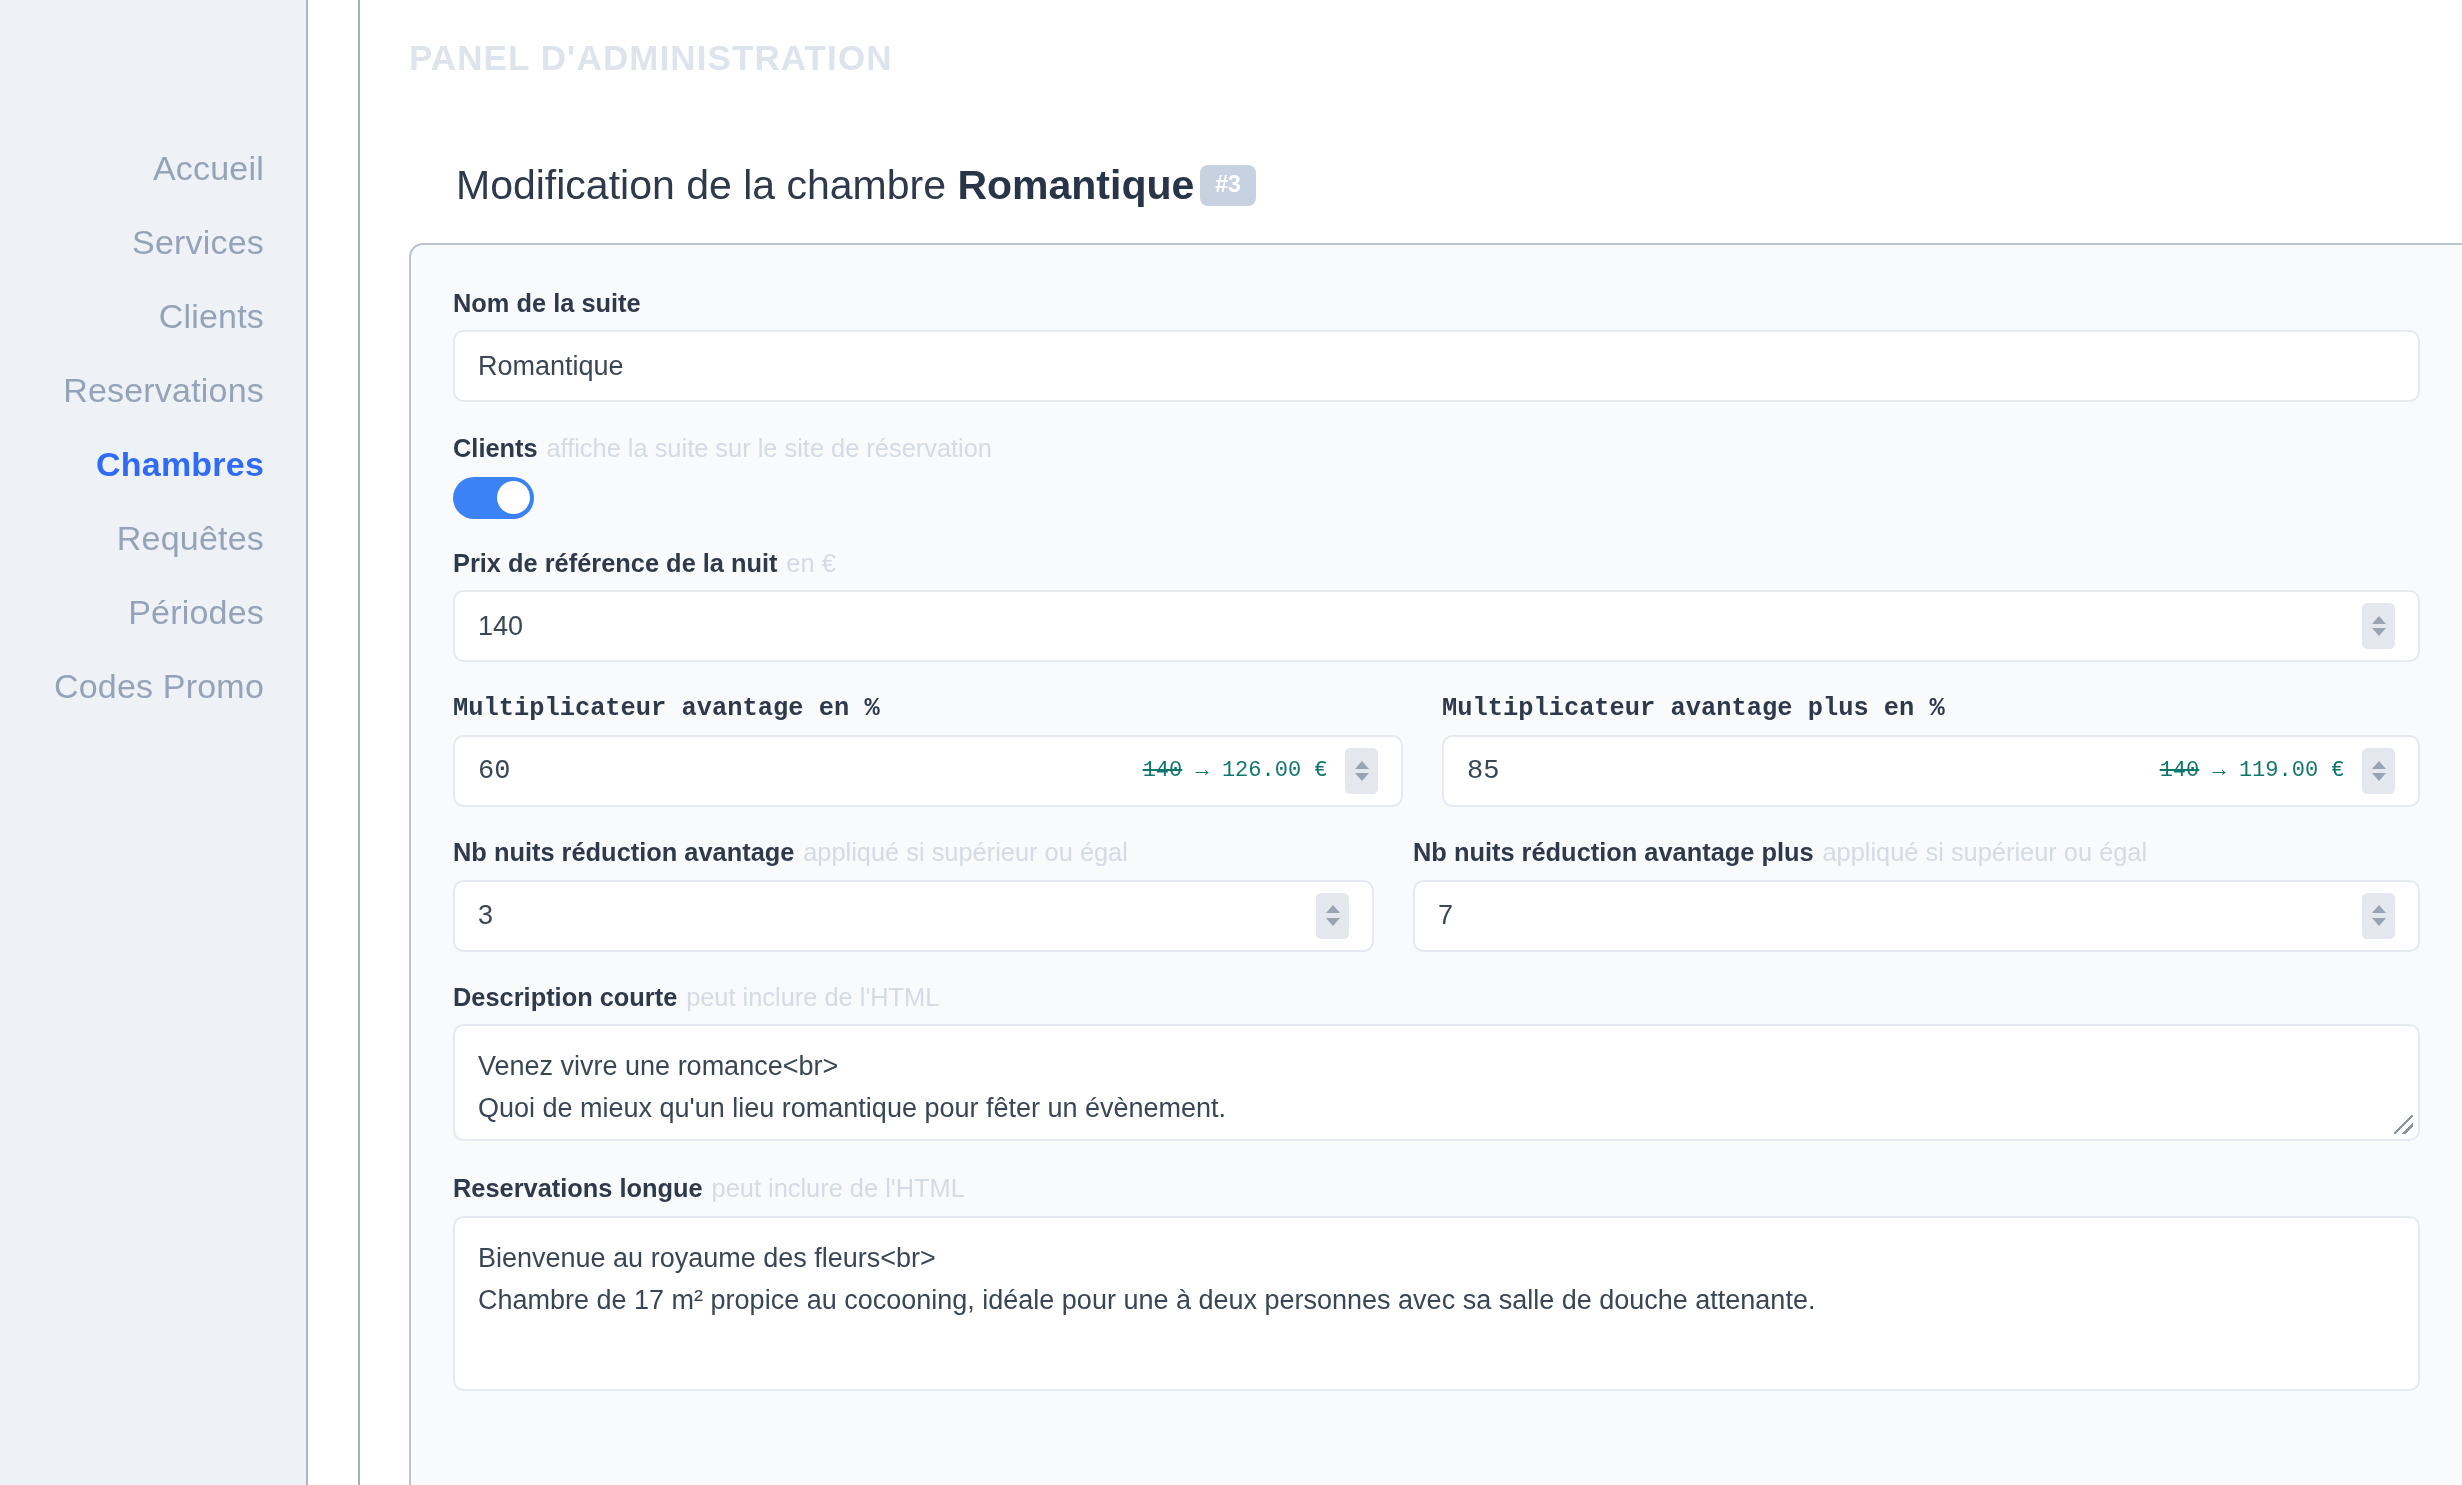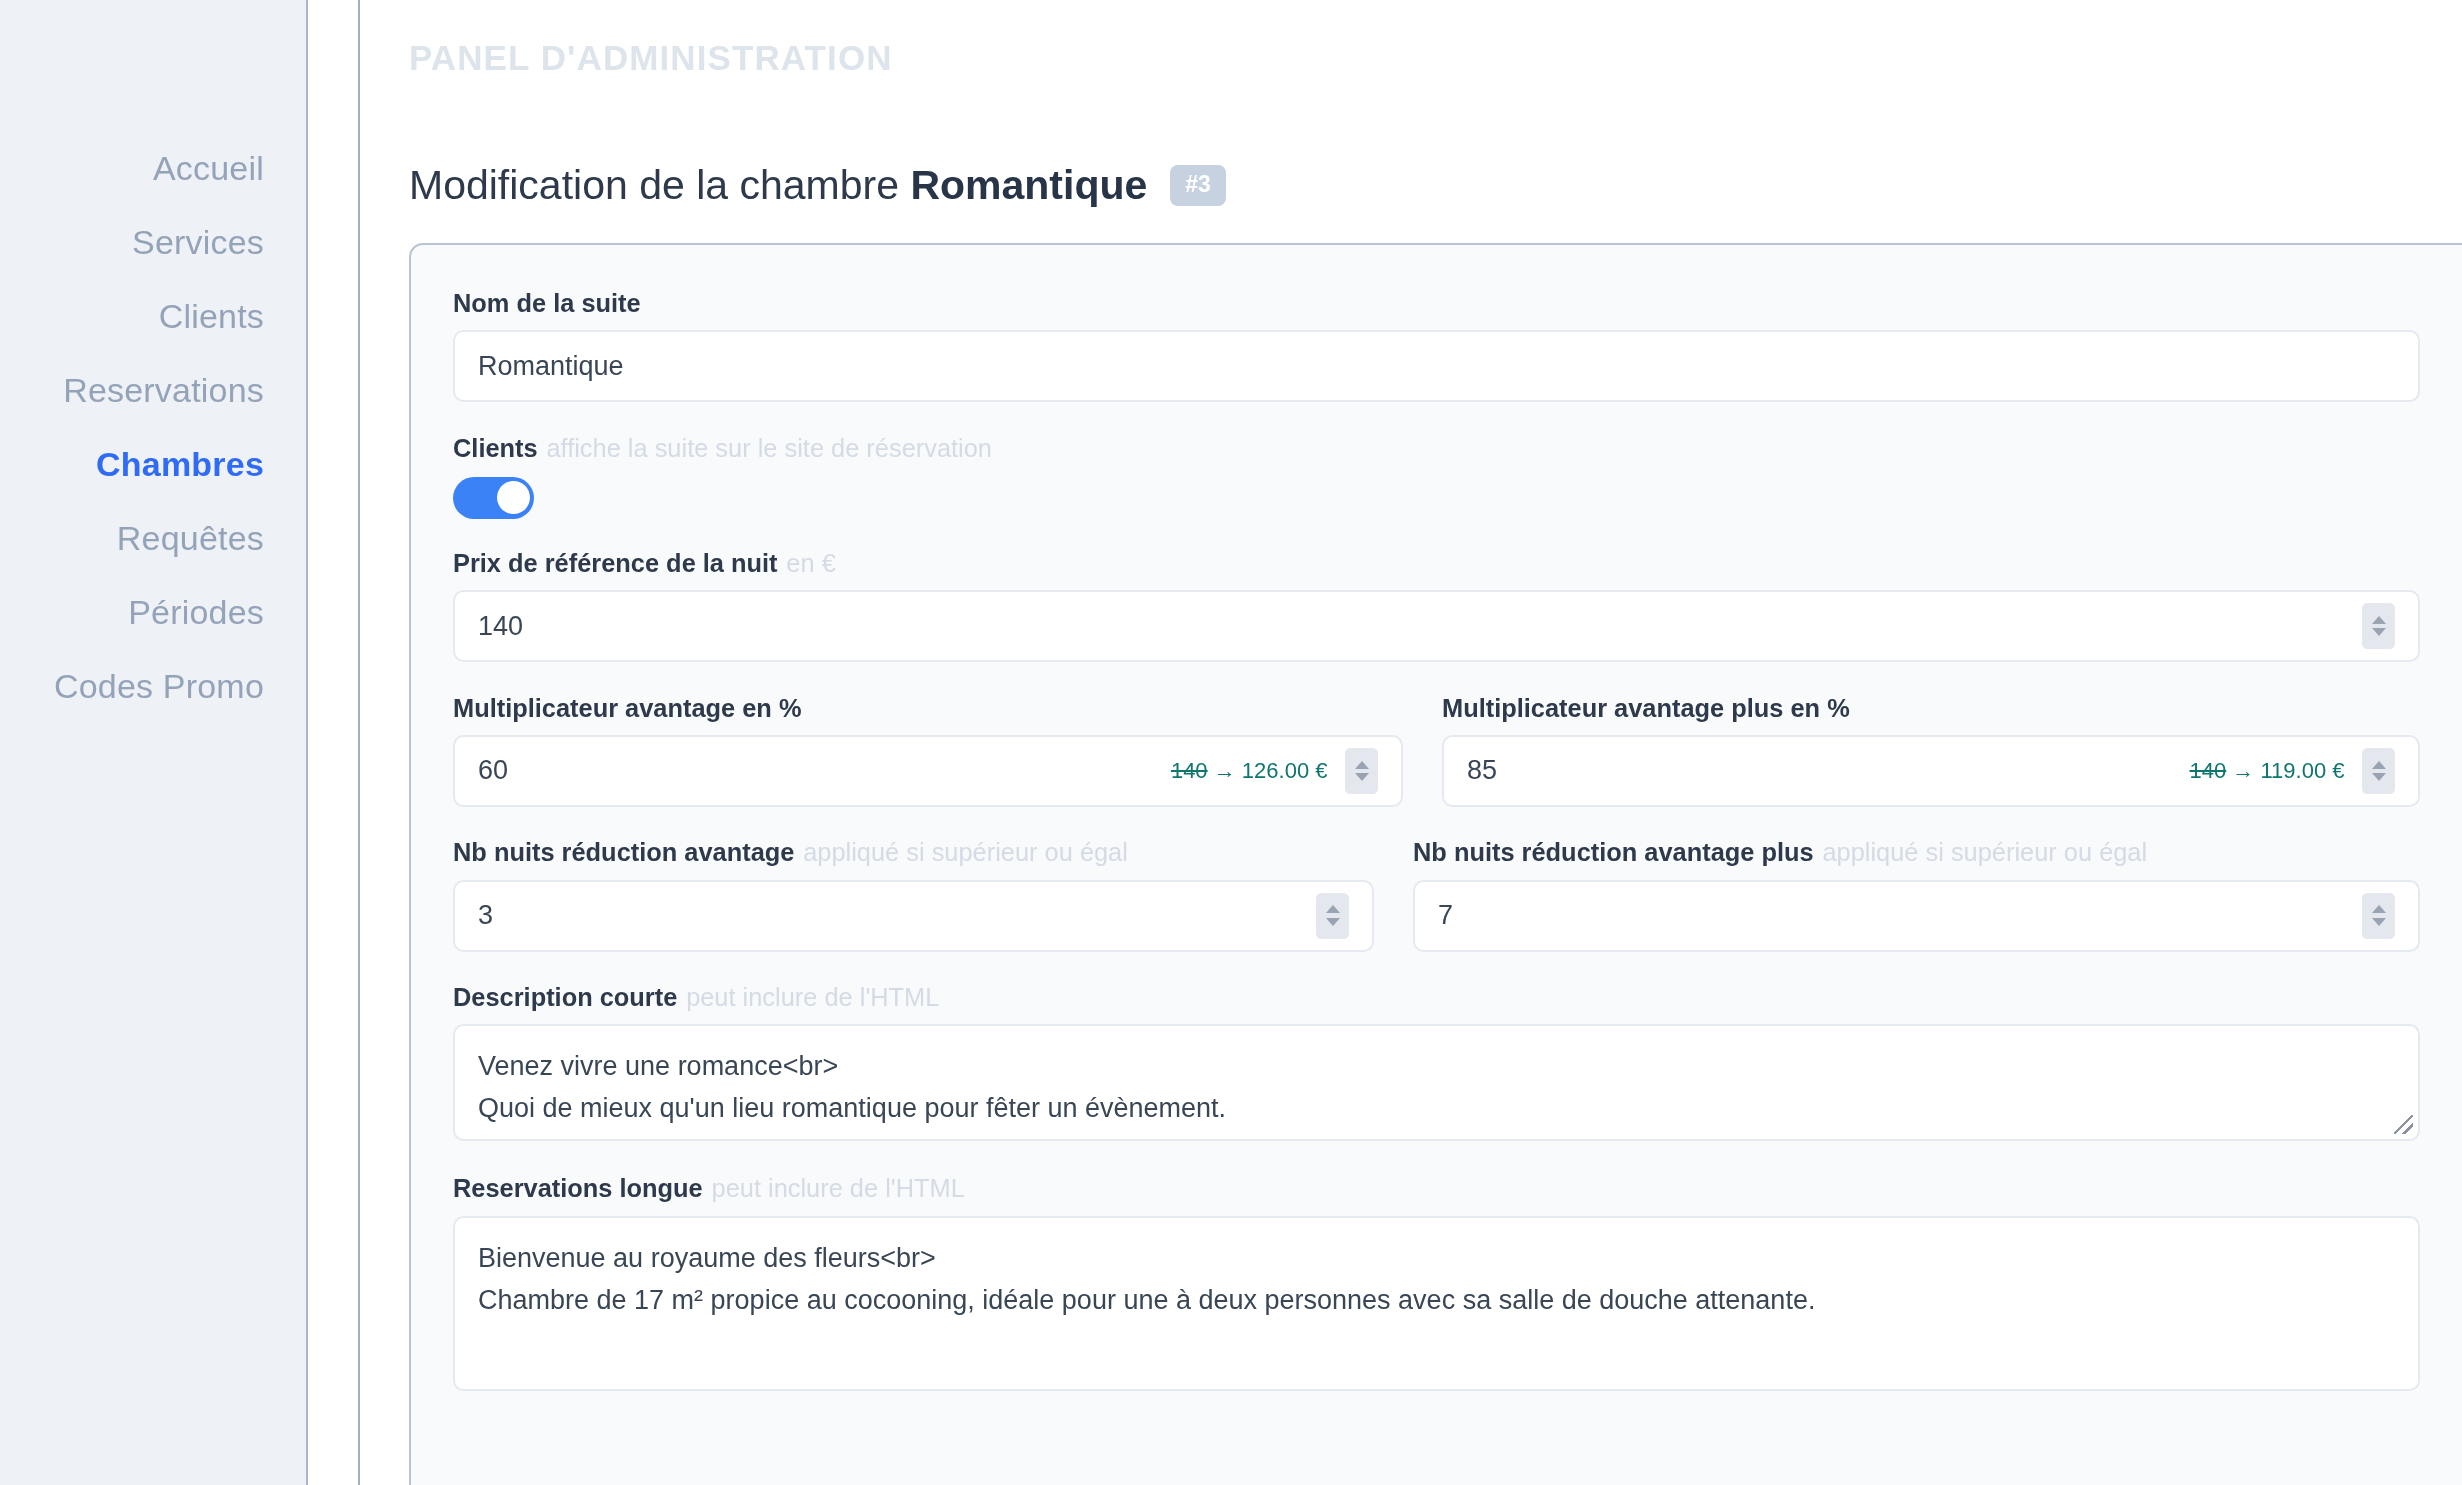--- a/index.html
+++ b/index.html
@@ -72,22 +72,23 @@
     letter-spacing: 1.1px;
     color: #dee4ec;
     padding: 38px 8px 0 49px;
     text-transform: uppercase;
     white-space: nowrap;
   }
 
   .page-title-row {
     display: flex;
     align-items: center;
-    gap: 23px;
+    gap: 6px;
     padding: 84px 0 0 49px;
+    margin-left: 47px;
   }
   .page-title {
     font-size: 41px;
     font-weight: 400;
     color: #2e3a4c;
     white-space: nowrap;
   }
   .page-title strong { font-weight: 700; color: #283548; }
   .id-badge {
     background: #c7d2e0;
@@ -243,21 +244,21 @@
         <div class="flabel"><span>Prix de référence de la nuit</span><span class="hint">en €</span></div>
         <div class="input">
           <span class="val">140</span>
           <span class="spinner">
             <span class="chev up"></span>
             <span class="chev down"></span>
           </span>
         </div>
       </div>
 
-      <div class="row2" style="margin-bottom:31.5px;">
+      <div class="row2" style="margin-bottom:31.5px;font-family:Liberation Mono, monospace;">
         <div style="width:950px;">
           <div class="flabel"><span>Multiplicateur avantage en %</span></div>
           <div class="input">
             <span class="val">60</span>
             <span class="suffix"><span class="old">140</span> <span>→</span> <span>126.00 €</span></span>
             <span class="spinner">
               <span class="chev up"></span>
               <span class="chev down"></span>
             </span>
           </div>

